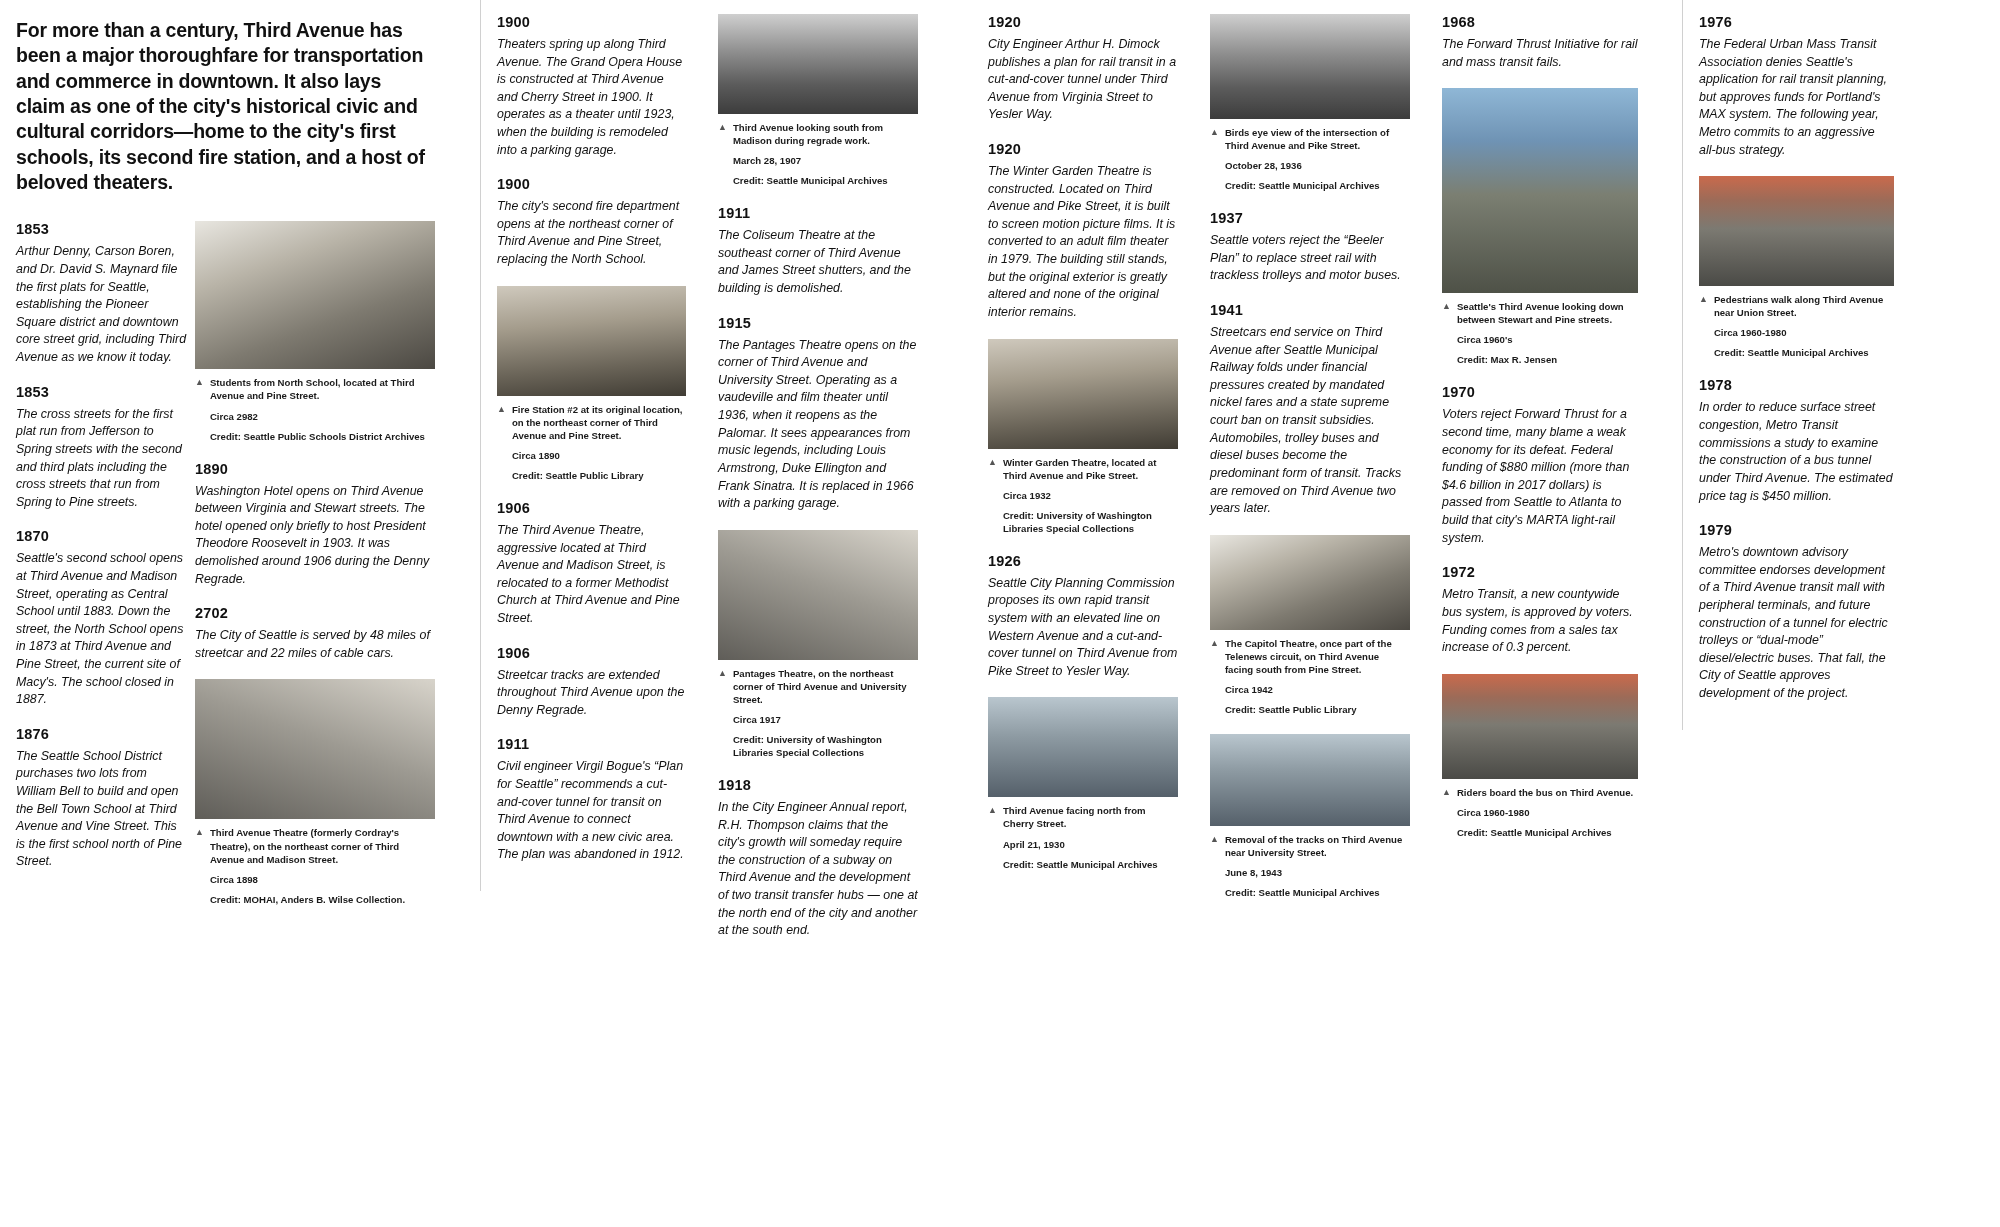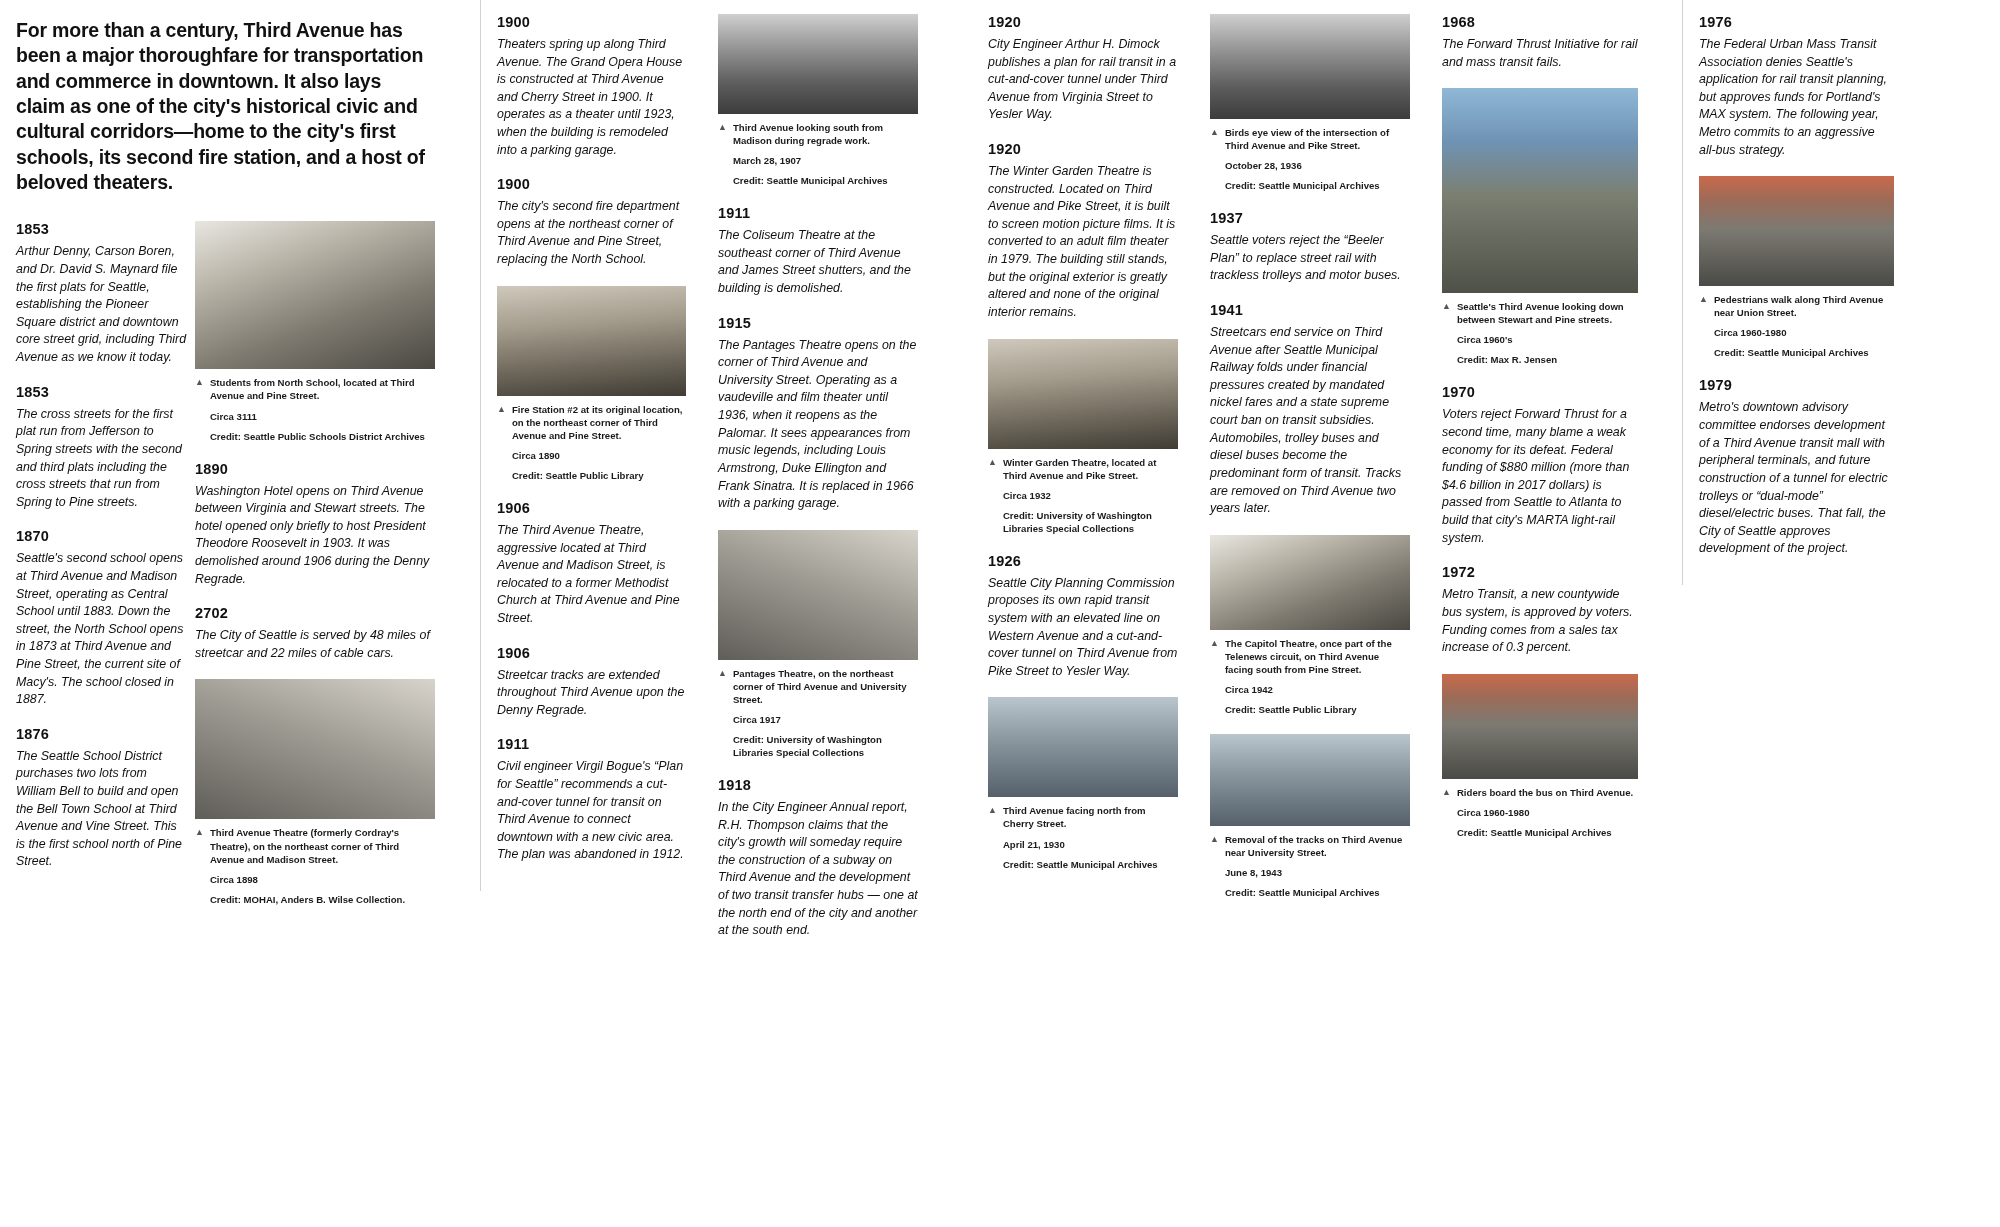--- a/index.html
+++ b/index.html
@@ -158,21 +158,21 @@
         </div>
       </div>
 
       <div class="col1-right">
         <div class="figure">
           <div class="photo ph-b" style="height:148px"></div>
           <div class="caption">
             <span class="arrow">▲</span>
             <span class="cap-block">
               <span class="cap-text">Students from North School, located at Third Avenue and Pine Street.</span>
-              <div class="cap-date">Circa 3111</div>
+              <div class="cap-date">Circa 2982</div>
               <div class="cap-credit">Credit: Seattle Public Schools District Archives</div>
             </span>
           </div>
         </div>
 
         <div class="entry">
           <div class="year">1890</div>
           <div class="body">Washington Hotel opens on Third Avenue between Virginia and Stewart streets. The hotel opened only briefly to host President Theodore Roosevelt in 1903. It was demolished around 1906 during the Denny Regrade.</div>
         </div>
         <div class="entry">
@@ -412,18 +412,22 @@
         <span class="arrow">▲</span>
         <span class="cap-block">
           <span class="cap-text">Pedestrians walk along Third Avenue near Union Street.</span>
           <div class="cap-date">Circa 1960-1980</div>
           <div class="cap-credit">Credit: Seattle Municipal Archives</div>
         </span>
       </div>
     </div>
 
     <div class="entry">
+      <div class="year">1978</div>
+      <div class="body">In order to reduce surface street congestion, Metro Transit commissions a study to examine the construction of a bus tunnel under Third Avenue. The estimated price tag is $450 million.</div>
+    </div>
+    <div class="entry">
       <div class="year">1979</div>
       <div class="body">Metro's downtown advisory committee endorses development of a Third Avenue transit mall with peripheral terminals, and future construction of a tunnel for electric trolleys or “dual-mode” diesel/electric buses. That fall, the City of Seattle approves development of the project.</div>
     </div>
   </div>
 
 </div>
 
 </body></html>

